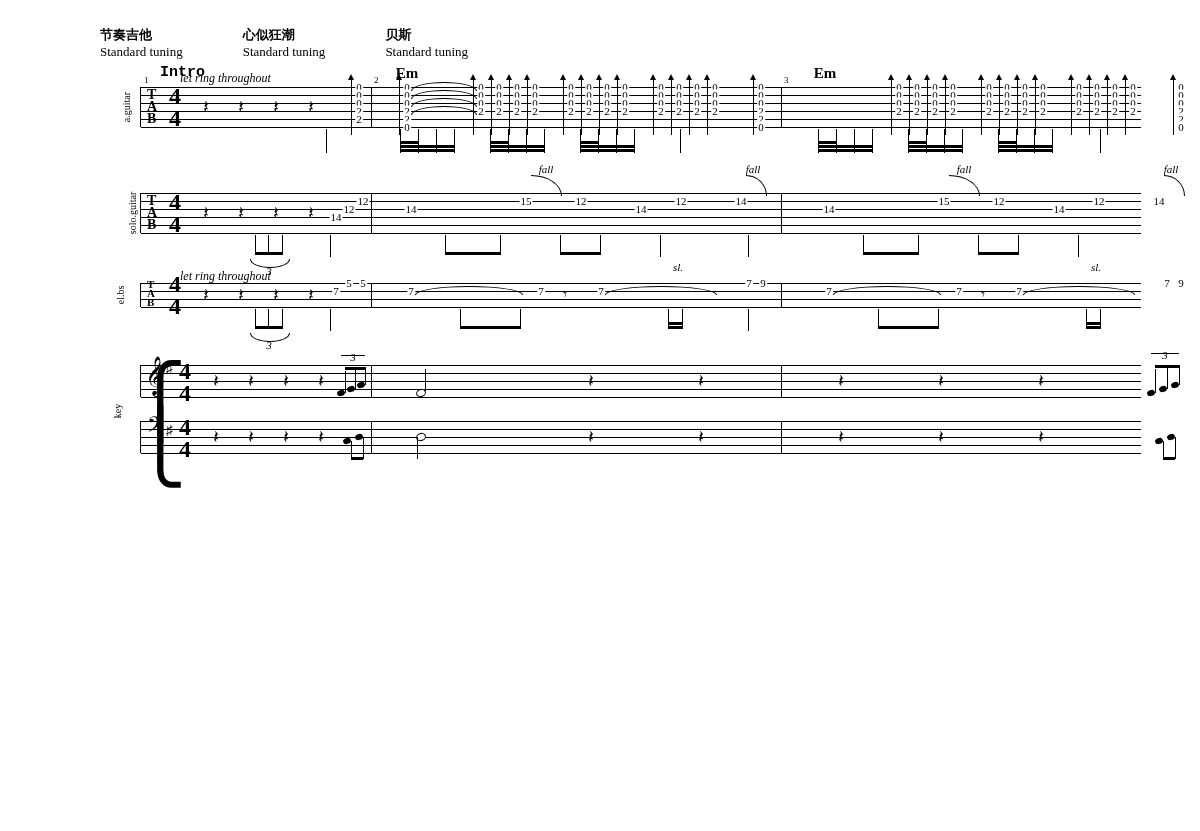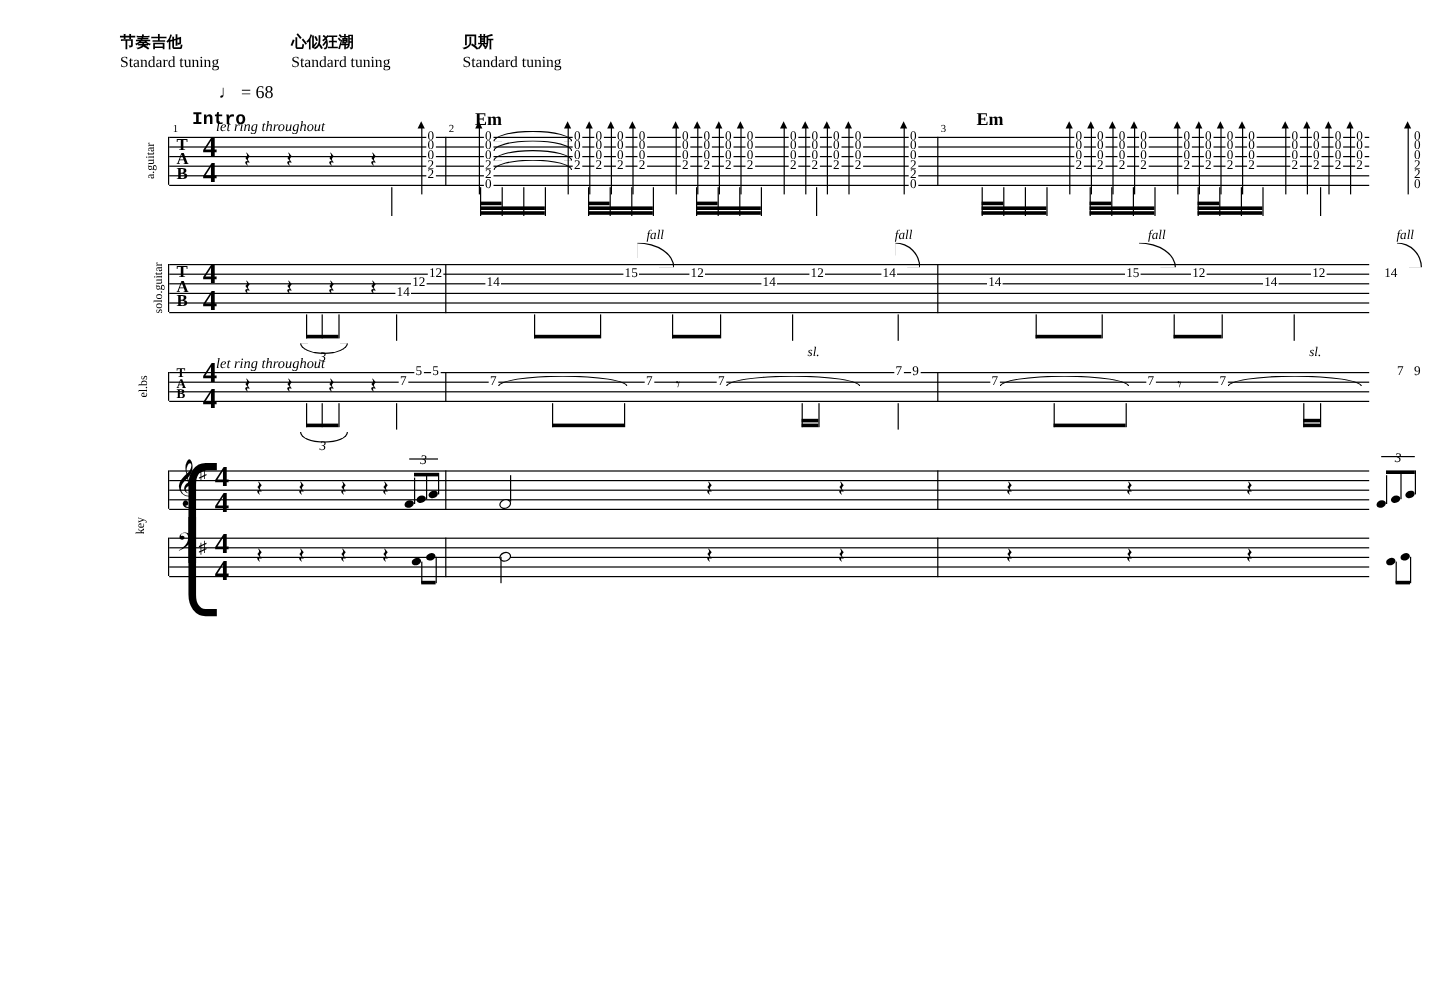--- a/index.html
+++ b/index.html
@@ -246,23 +246,20 @@
     <div class="instr-col">
       <div class="cn">心似狂潮</div>
       <div class="en">Standard tuning</div>
     </div>
     <div class="instr-col">
       <div class="cn">贝斯</div>
       <div class="en">Standard tuning</div>
     </div>
   </div>
 
-  <div class="tempo">
-    <span>♩</span><span> = 68</span>
-  </div>
 
   <div class="section-label">Intro</div>
 
   <div class="system" style="margin-top:6px;">
     <div class="ital" style="position:absolute; left:120px; top:-16px;">let ring throughout</div>
     <span class="barnum" style="left:84px; top:-12px;">1</span>
 
     <span class="chord-label" style="left:347px; top:-22px;">Em</span>
     <span class="chord-label" style="left:765px; top:-22px;">Em</span>
 

